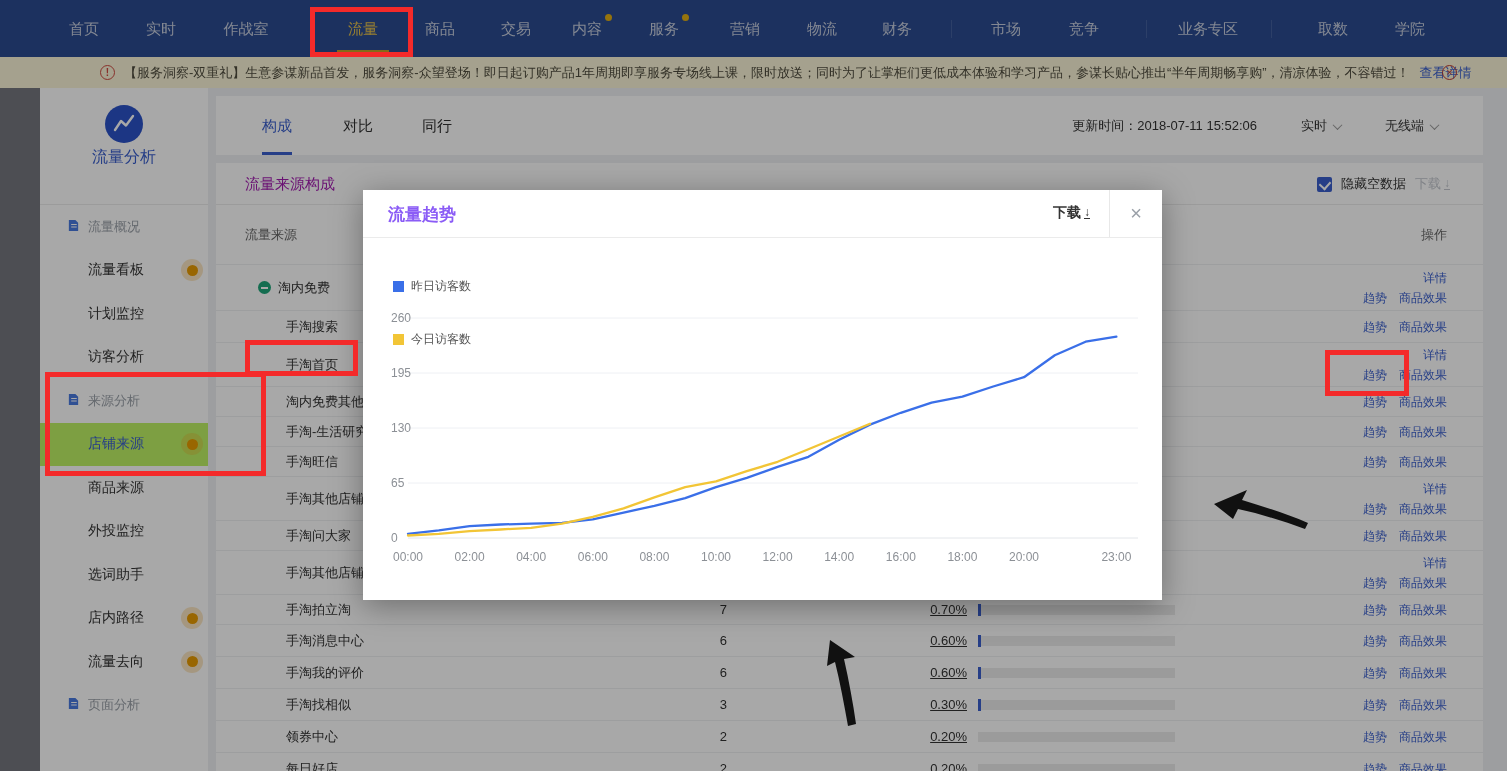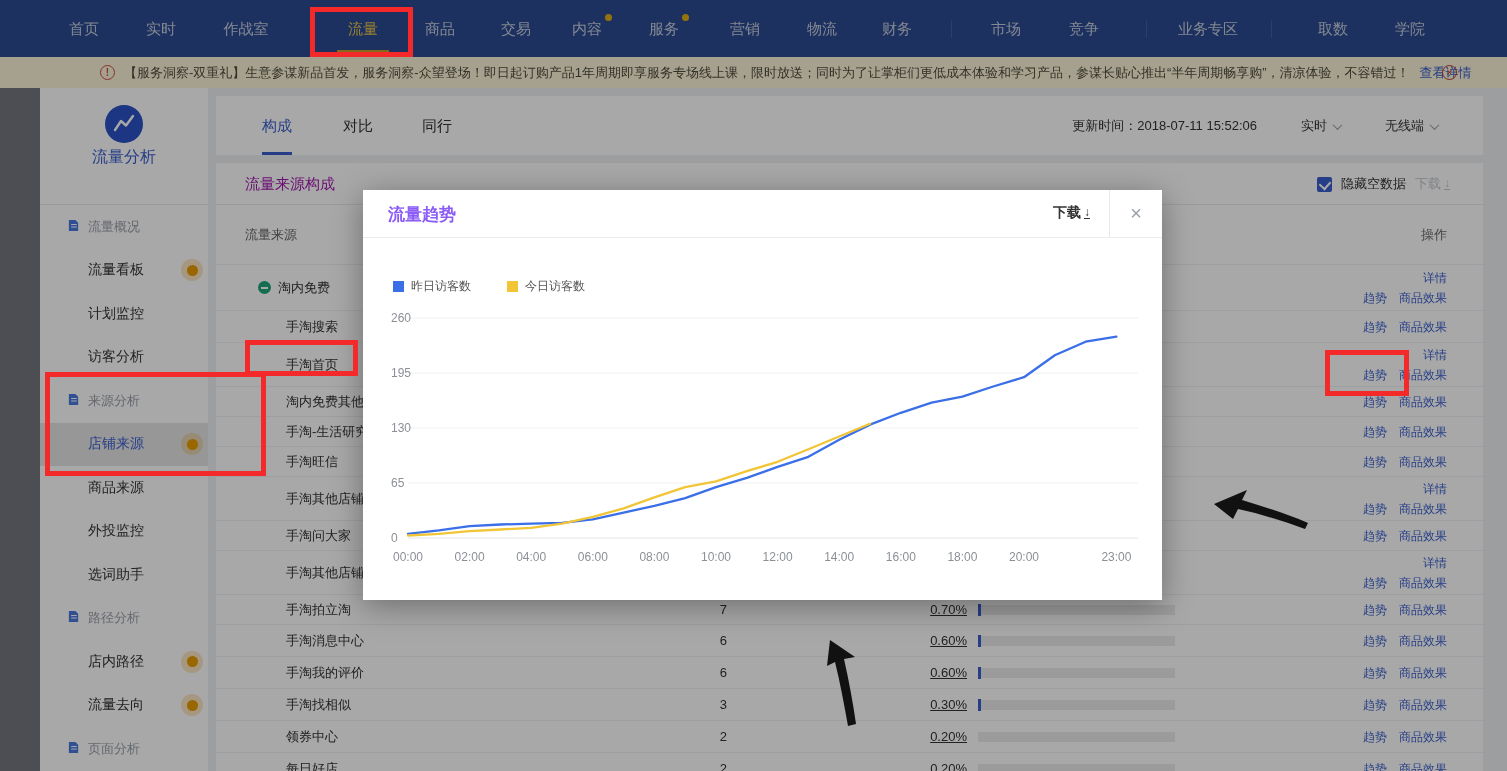--- a/index.html
+++ b/index.html
@@ -27,21 +27,21 @@
   
   .rail { position:absolute; left:0; top:88px; width:40px; height:683px; background:#75777f; z-index:1; }
   .sidebar { position:absolute; left:40px; top:88px; width:168px; height:683px; background:#ffffff; z-index:1; }
   .side-head { height:117px; border-bottom:1px solid #ececec; text-align:center; }
   .side-head svg { margin-top:17px; }
   .side-title { margin-top:0; font-size:16px; color:#3a5fcd; }
   .m-row { position:relative; height:43.5px; display:flex; align-items:center; font-size:14px; cursor:pointer; }
   .m-row.section { padding-left:27px; color:#9aa0a8; font-size:13px; }
   .m-row.section svg { margin-right:8px; }
   .m-row.item { padding-left:48px; color:#333; }
-  .m-row.item.active { color:#3a5fcd; background:#e5e5e5; }
+  .m-row.item.active { color:#3a5fcd; background:#bef264; }
   .halo { position:absolute; left:141px; top:50%; transform:translateY(-50%); width:22px; height:22px; border-radius:50%;
           background:rgba(236,166,38,0.28); }
   .halo:after { content:""; position:absolute; left:5.5px; top:5.5px; width:11px; height:11px; border-radius:50%; background:#e89b00; }
 
   
   .tabs-card { position:absolute; left:216px; top:96px; width:1267px; height:59px; background:#fff; z-index:1; }
   .tab { position:absolute; top:0; height:59px; line-height:59px; font-size:15px; color:#333; cursor:pointer; }
   .tab.active { color:#3a5fcd; }
   .tab.active:after { content:""; position:absolute; left:50%; transform:translateX(-50%); bottom:0; width:30px; height:3px; background:#3a5fcd; }
   .tabs-right { position:absolute; right:45px; top:0; height:59px; display:flex; align-items:center; gap:44px; font-size:13px; color:#333; }
@@ -79,21 +79,21 @@
 
   
   .modal { position:absolute; left:363px; top:190px; width:799px; height:410px; background:#fff; z-index:20;
            box-shadow:0 6px 30px rgba(0,0,0,0.35); }
   .modal-head { position:relative; height:48px; border-bottom:1px solid #ebebeb; }
   .modal-title { position:absolute; left:25px; top:13px; font-size:17px; font-weight:bold; color:#8b5cf6; }
   .modal-dl { position:absolute; right:72px; top:14px; font-size:14px; font-weight:bold; color:#333; display:flex; gap:3px; align-items:center; cursor:pointer; }
   .modal-vsep { position:absolute; right:52px; top:0; width:1px; height:47px; background:#e8e8e8; }
   .modal-x { position:absolute; right:0; top:0; width:52px; height:47px; text-align:center; line-height:47px; font-size:20px; color:#9aa0a8; cursor:pointer; }
   .modal-body { position:relative; height:361px; }
-  .legend { position:absolute; left:30px; top:40px; display:flex; gap:36px; font-size:12px; color:#555; z-index:2; }
+  .legend { position:absolute; left:30px; top:40px; display:flex; gap:36px; font-size:12px; color:#555; z-index:2;flex-direction:column; }
   .legend .li { display:flex; align-items:center; gap:7px; }
   .legend .sq { width:11px; height:11px; }
 
   
   .anno { position:absolute; border:5px solid #f42a2a; z-index:30; pointer-events:none; }
   #arrows { position:absolute; inset:0; z-index:30; pointer-events:none; }
   #chart-svg { position:absolute; left:0; top:0; }
   .gutter { position:absolute; left:208px; top:88px; width:8px; height:683px; background:#eef0f3; z-index:1; }
 </style>
 </head>
@@ -169,27 +169,20 @@
           <span class="halo"></span>
         </div>
         <div class="m-row item">
           <span>商品来源</span>
         </div>
         <div class="m-row item">
           <span>外投监控</span>
         </div>
         <div class="m-row item">
           <span>选词助手</span>
-        </div>
-        <div class="m-row section">
-          <span><svg width="13" height="13" viewBox="0 0 14 14">
-              <path d="M2 1h7l3 3v9H2z" fill="#4a7ae0"></path>
-              <path d="M4.5 6h6M4.5 8.5h6" stroke="#fff" stroke-width="1.1"></path>
-            </svg></span>
-          <span>路径分析</span>
         </div>
         <div class="m-row item">
           <span>店内路径</span>
           <span class="halo"></span>
         </div>
         <div class="m-row item">
           <span>流量去向</span>
           <span class="halo"></span>
         </div>
         <div class="m-row section">

